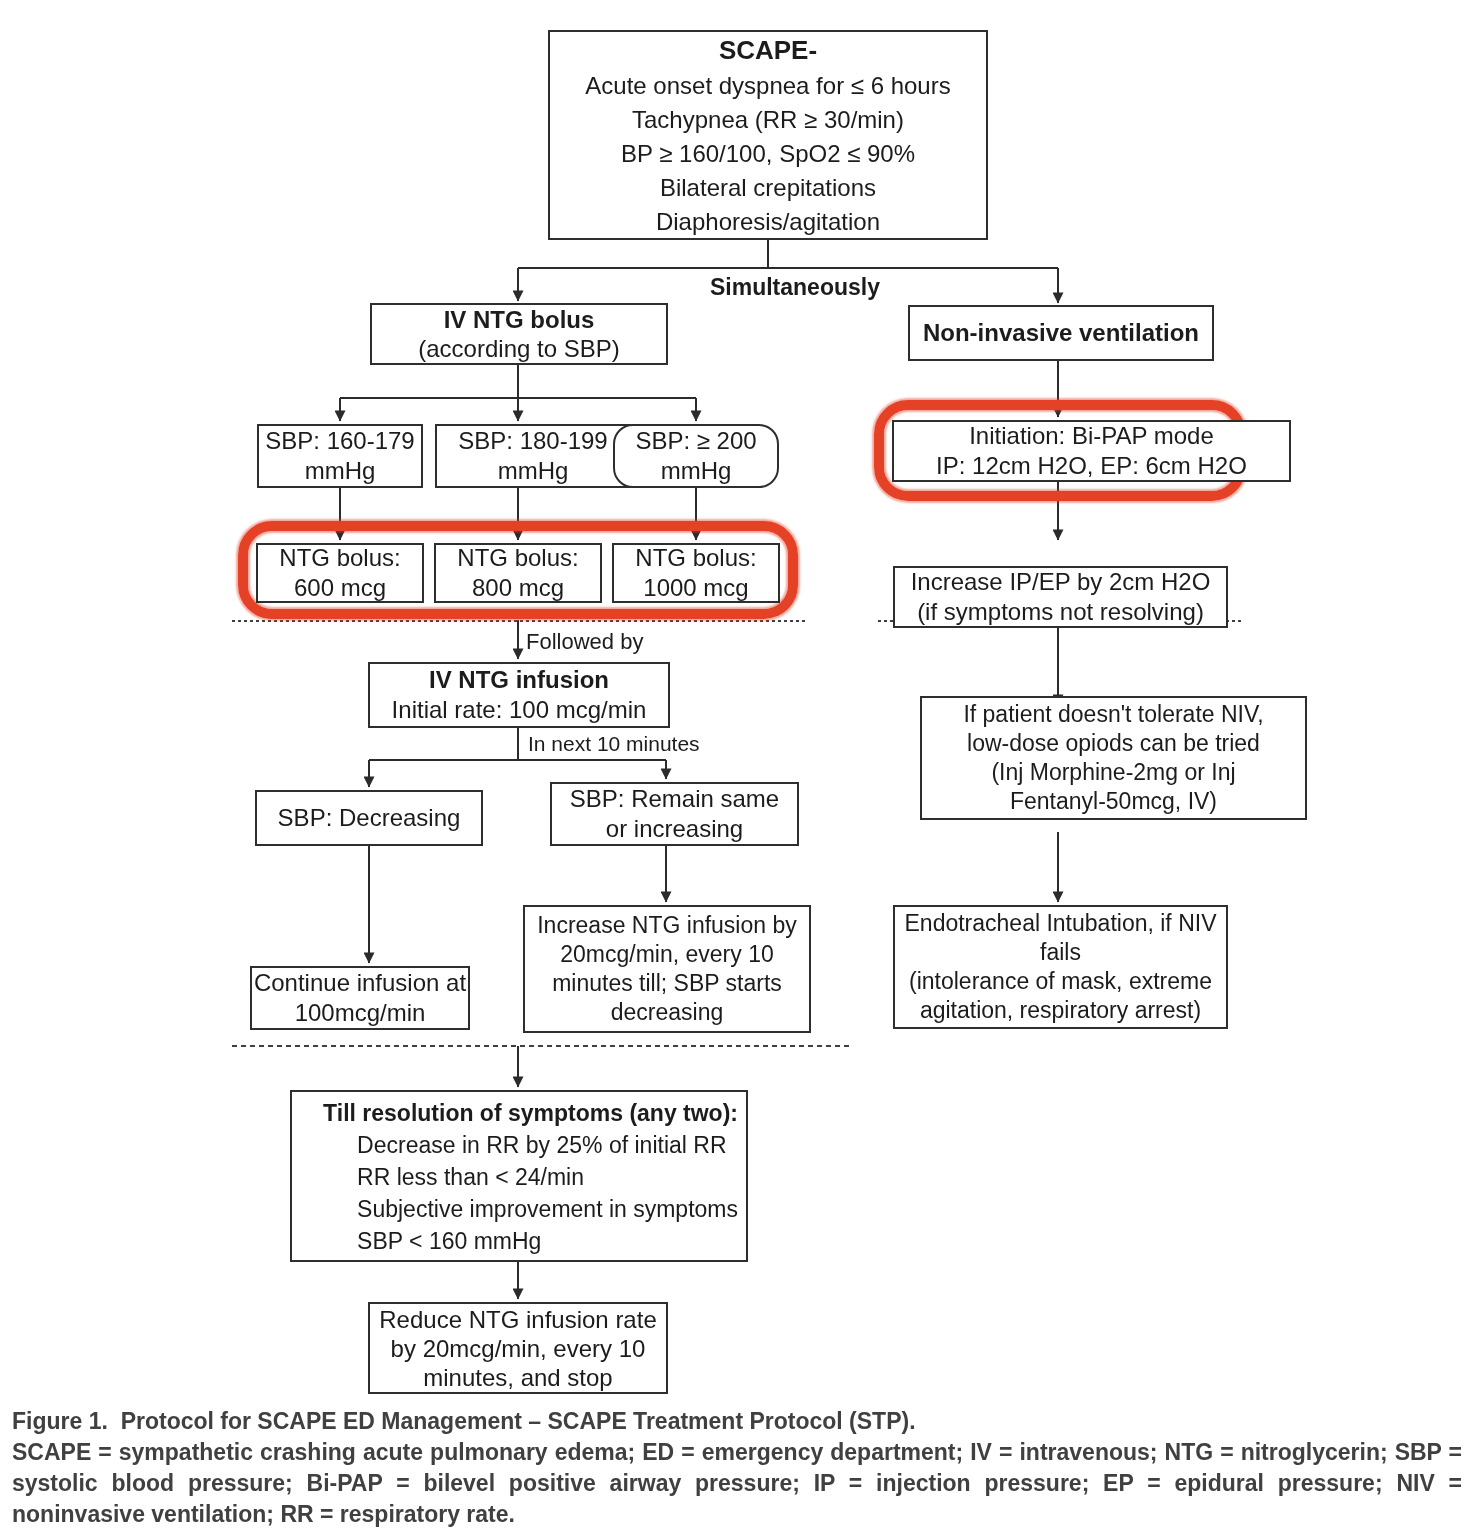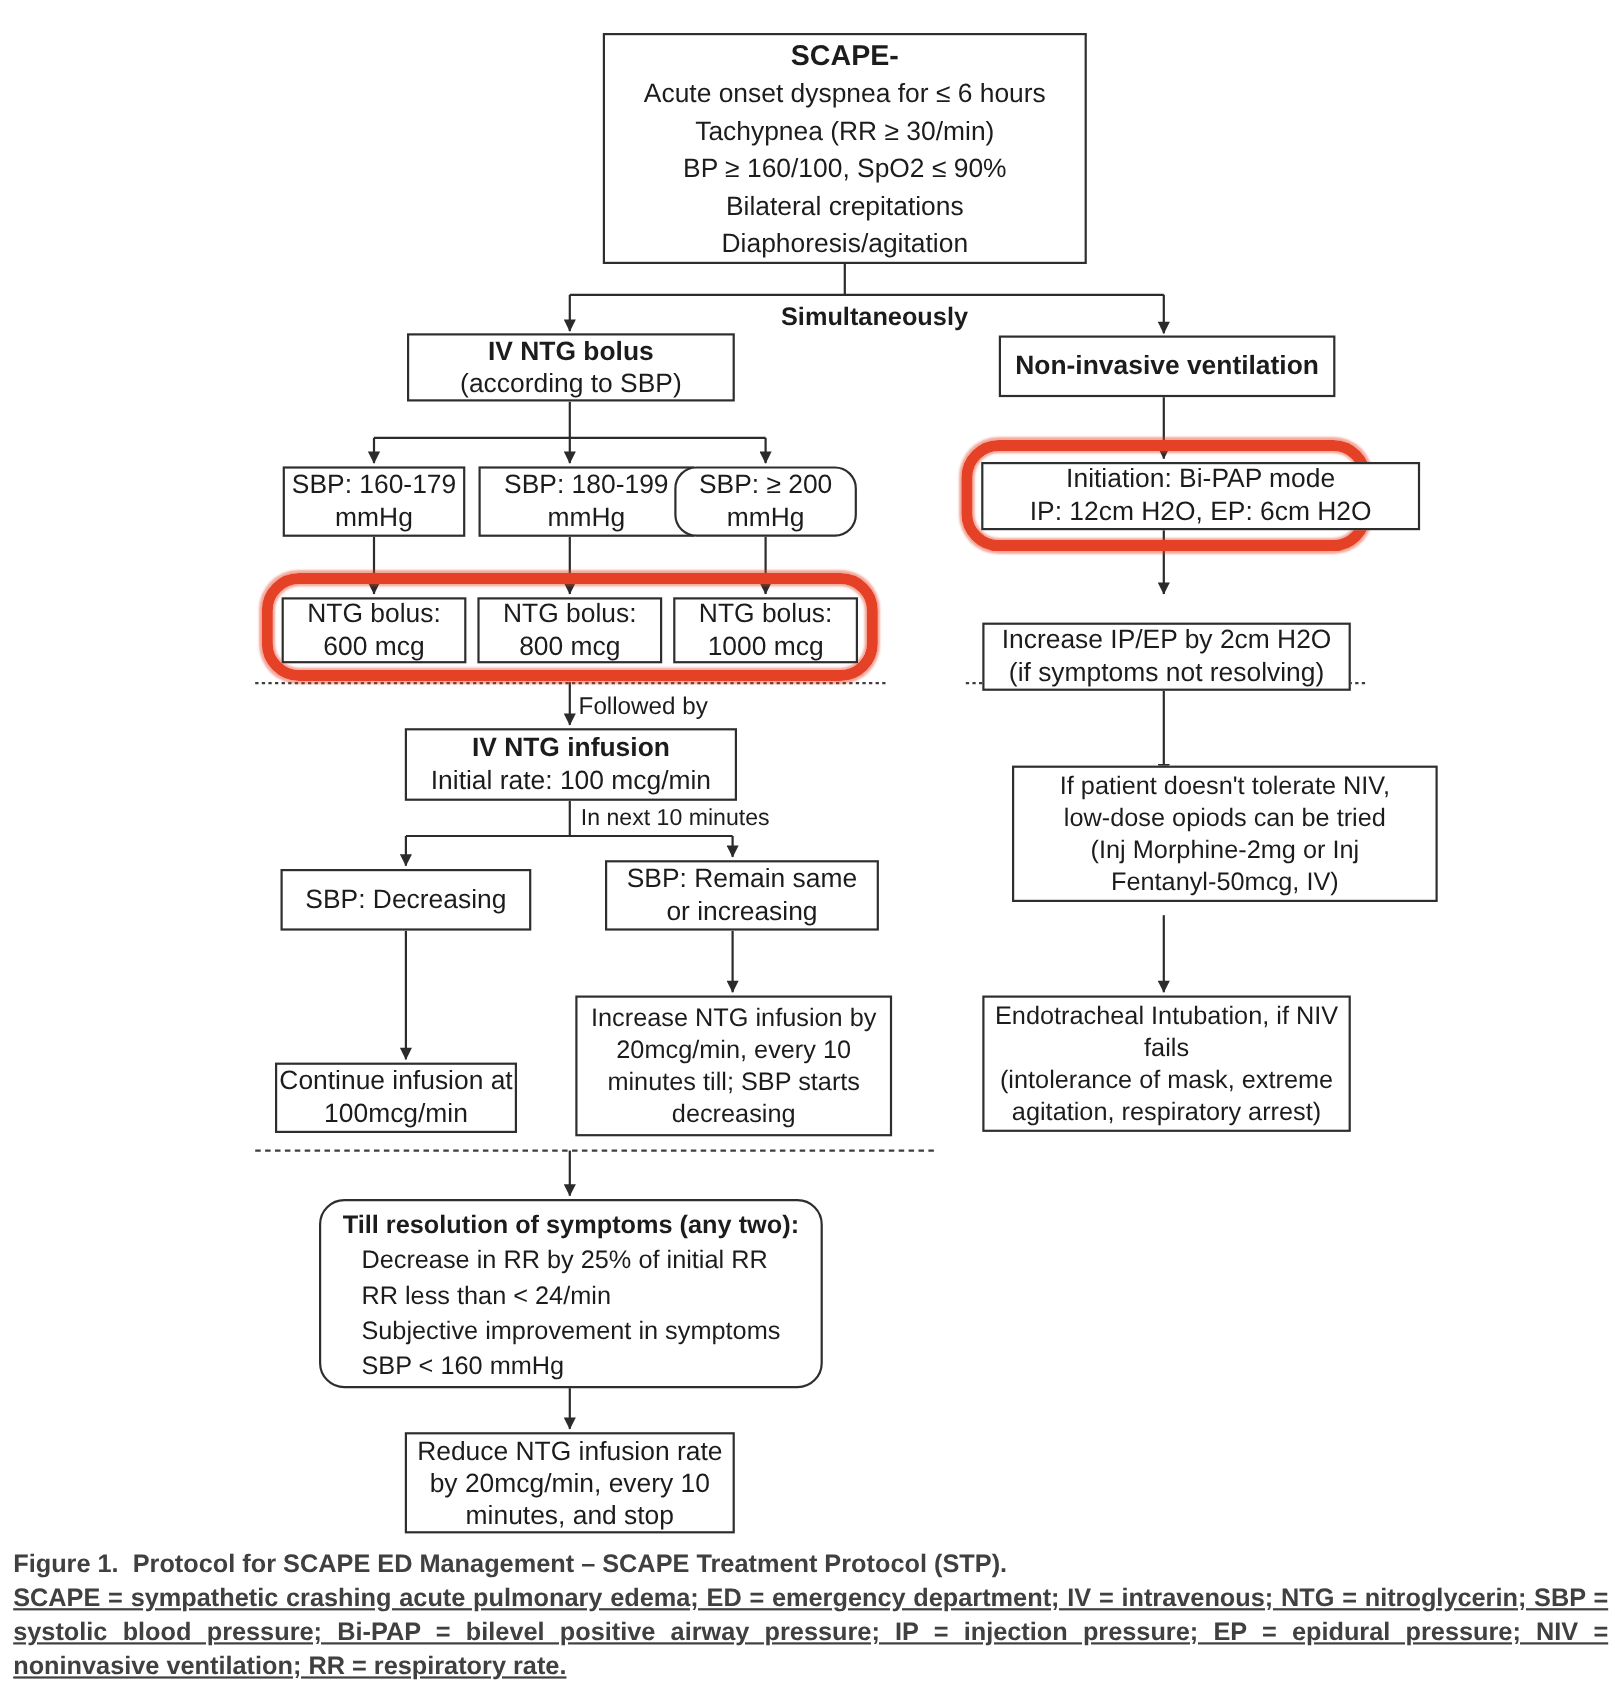--- a/index.html
+++ b/index.html
@@ -34,39 +34,39 @@
   .b-sbp3{left:613px;top:424px;width:166px;height:64px;border-radius:20px;}
   .b-bol1{left:256px;top:543px;width:168px;height:60px;}
   .b-bol2{left:434px;top:543px;width:168px;height:60px;}
   .b-bol3{left:612px;top:543px;width:168px;height:60px;}
   .b-inf{left:368px;top:662px;width:302px;height:66px;line-height:30px;}
   .b-sbpdec{left:255px;top:790px;width:228px;height:56px;}
   .b-sbprem{left:550px;top:782px;width:249px;height:64px;}
   .b-cont{left:250px;top:966px;width:220px;height:64px;}
   .b-incr{left:523px;top:905px;width:288px;height:128px;}
   .b-till{left:290px;top:1090px;width:458px;height:172px;
-          align-items:center;justify-content:flex-start;text-align:left;
-          padding:5px 8px;font-size:23px;line-height:32px;border-radius:23px;}
+          align-items:flex-end;justify-content:flex-start;text-align:left;
+          padding:5px 8px;font-size:23px;line-height:32px;}
   .b-till .t{font-size:23px;}
   .b-red{left:368px;top:1302px;width:300px;height:92px;line-height:29px;}
   .b-bipap{left:892px;top:420px;width:399px;height:62px;}
   .b-ipep{left:893px;top:543px;width:335px;height:62px;margin-top:23px;}
   .b-tol{left:893px;top:696px;width:387px;height:124px;margin-left:27px;}
   .b-int{left:893px;top:905px;width:335px;height:124px;}
 
   .hl-bolus{left:238px;top:521px;width:560px;height:98px;}
   .hl-bipap{left:874px;top:400px;width:372px;height:101px;}
 
   .lbl-sim{left:688px;top:274px;width:214px;text-align:center;font-weight:bold;font-size:23px;}
   .lbl-fby{left:526px;top:629px;font-size:22px;}
   .lbl-next{left:528px;top:732px;font-size:21px;}
 
   .caption{position:absolute;z-index:3;left:12px;top:1406px;width:1450px;
            font-weight:bold;color:#404040;font-size:23px;line-height:31px;}
-  .caption .cap-body{text-align:justify;text-decoration:underline;}
+  .caption .cap-body{text-align:justify;}
 </style>
 </head>
 <body>
 
 <div class="stage">
 
   <svg class="conn" width="1472" height="1536" viewBox="0 0 1472 1536">
     <defs>
       <marker id="arr" viewBox="0 0 10 10" refX="9.5" refY="5" markerWidth="13" markerHeight="11" markerUnits="userSpaceOnUse" orient="auto-start-reverse">
         <path d="M0,0 L10,5 L0,10 z" fill="#2b2b2b"></path>

